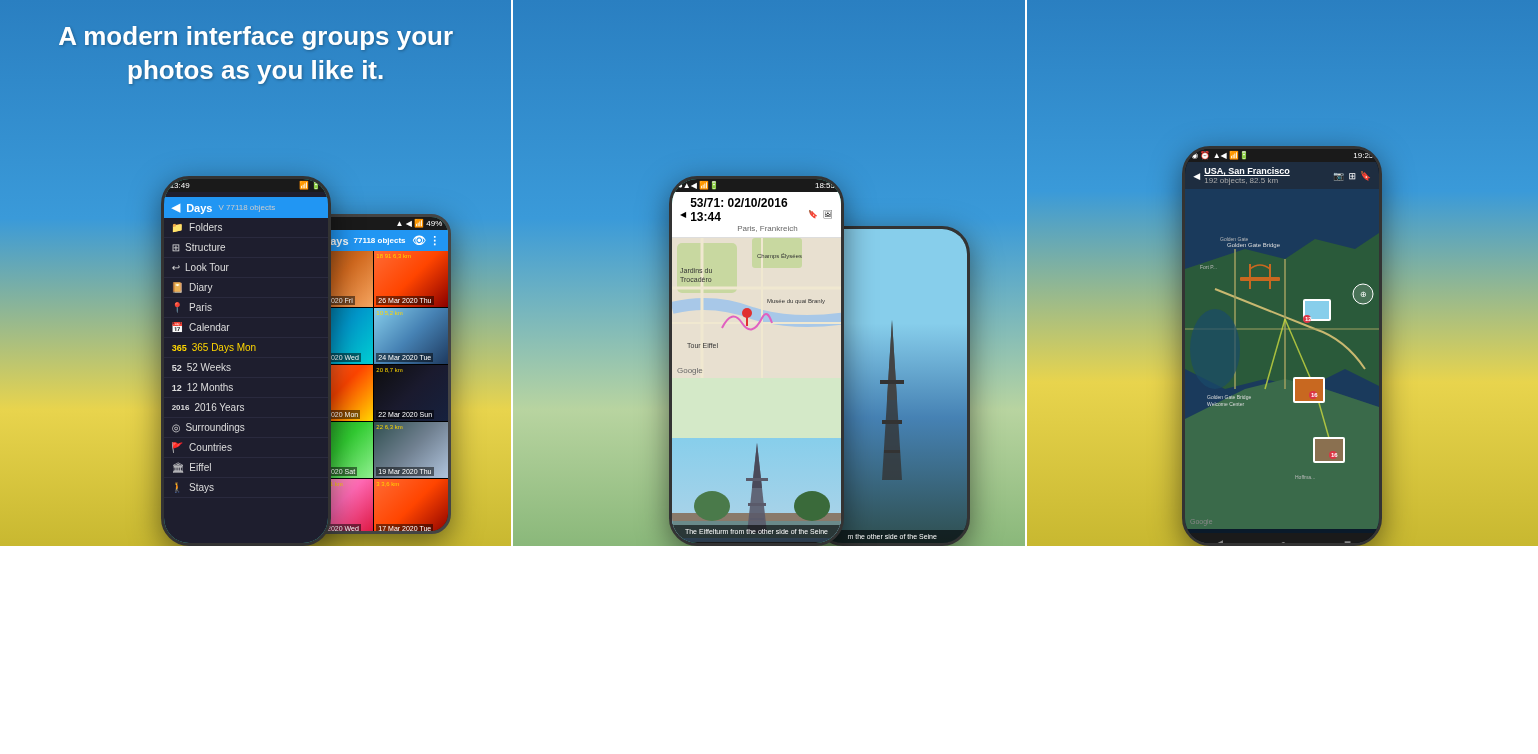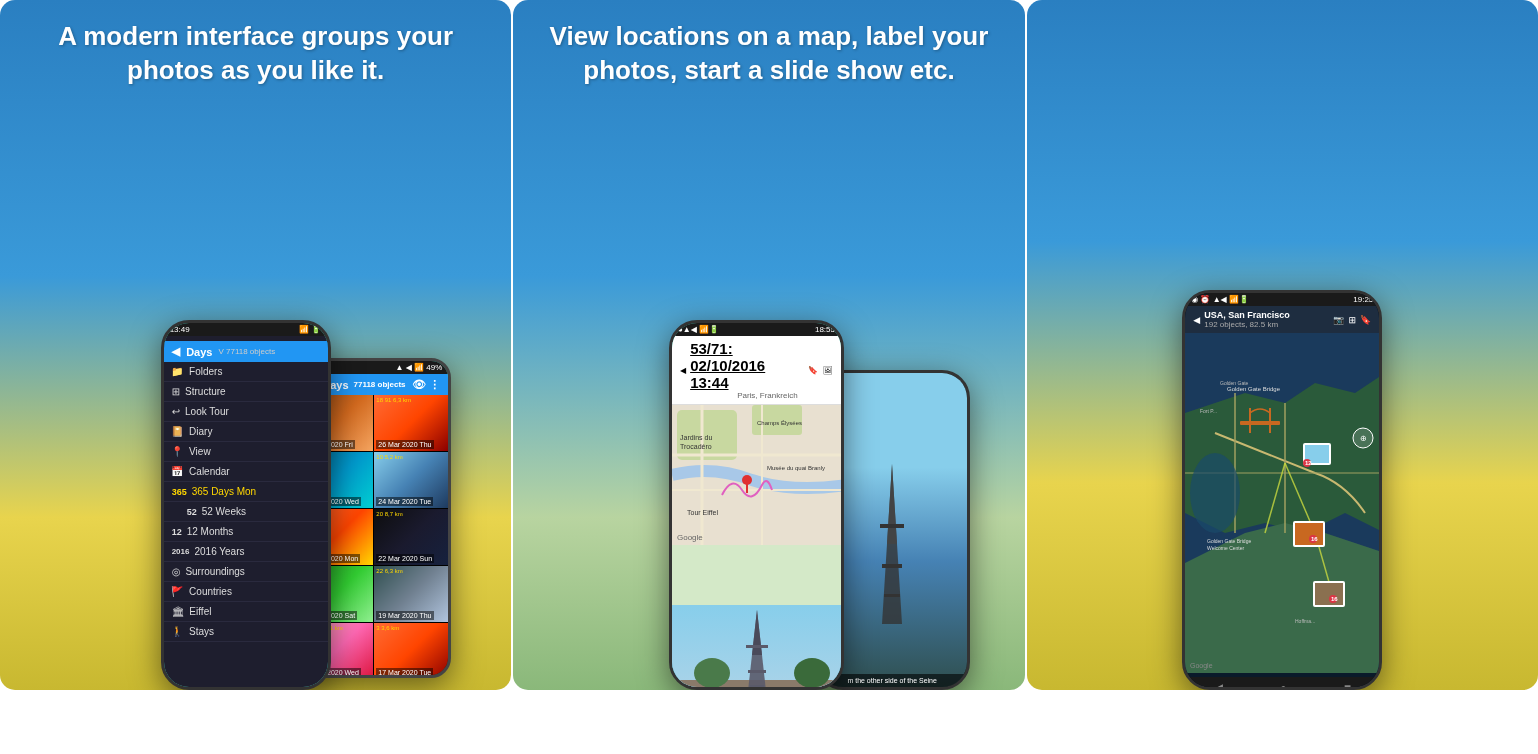--- a/index.html
+++ b/index.html
@@ -7,27 +7,26 @@
       width: 1538px;
       height: 754px;
       overflow: hidden;
       font-family: 'Arial', sans-serif;
       display: flex;
       flex-direction: row;
     }
 
     .panel {
       flex: 1;
-      height: 690px;
+      height: 546px;
       position: relative;
       overflow: hidden;
       display: flex;
       flex-direction: column;
       align-items: flex-end;
-      border-radius: 15px;
     }
 
     
     .panel-1 { background: linear-gradient(180deg, #2a7fc1 0%, #3a9ad9 40%, #e8d44d 75%, #c8b830 100%); }
     .panel-2 { background: linear-gradient(180deg, #2a7fc1 0%, #3a9ad9 40%, #b8d4a0 75%, #8ab87a 100%); }
     .panel-3 { background: linear-gradient(180deg, #2a7fc1 0%, #3a9ad9 35%, #e8d44d 70%, #c8b830 100%); }
 
     .panel-title {
       color: white;
       font-weight: bold;
@@ -325,32 +324,32 @@
           <div class="sidebar-item">
             <span>↩</span>
             <span>Look Tour</span>
           </div>
           <div class="sidebar-item">
             <span>📔</span>
             <span>Diary</span>
           </div>
           <div class="sidebar-item">
             <span>📍</span>
-            <span>View</span>
+            <span>Paris</span>
           </div>
           <div class="sidebar-item">
             <span>📅</span>
             <span>Calendar</span>
           </div>
           <div class="sidebar-item">
             <span style="color:#ffd700;font-size:9px;font-weight:bold;">365</span>
             <span style="color:#ffd700;">365 Days Mon</span>
           </div>
           <div class="sidebar-item">
-            <span style="color:#ddd;font-size:9px;font-weight:bold;margin-left:15px;">52</span>
+            <span style="color:#ddd;font-size:9px;font-weight:bold;">52</span>
             <span>52 Weeks</span>
           </div>
           <div class="sidebar-item">
             <span style="color:#ddd;font-size:9px;font-weight:bold;">12</span>
             <span>12 Months</span>
           </div>
           <div class="sidebar-item">
             <span style="color:#ddd;font-size:8px;font-weight:bold;">2016</span>
             <span>2016 Years</span>
           </div>
@@ -374,21 +373,20 @@
 
       </div>
     </div>
 
   </div>
 </div>
 
 <div class="panel-divider"></div>
 
 <div class="panel panel-2">
-  <div class="panel-title">View locations on a map, label your photos, start a slide show etc.</div>
 
   <div class="phone-container">
 
     <div class="phone" style="width:155px;height:320px;position:absolute;bottom:0;right:55px;z-index:1;">
       <div class="phone-screen" style="height:100%;background:linear-gradient(180deg,#87CEEB 30%,#4682B4 60%,#2F4F4F 100%);">
         <div style="position:absolute;bottom:0;left:0;right:0;background:rgba(0,0,0,0.6);color:white;font-size:7px;padding:3px 6px;text-align:center;">
           <span>m the other side of the Seine</span>
         </div>
 
         <svg viewBox="0 0 60 160" width="60" height="160" style="position:absolute;bottom:20%;left:50%;transform:translateX(-50%);">
@@ -403,21 +401,21 @@
 
     <div class="phone" style="width:175px;height:370px;z-index:3;margin-right:25px;">
       <div class="phone-screen" style="height:100%;">
         <div class="status-bar">
           <span>●▲◀ 📶🔋</span>
           <span>18:55</span>
         </div>
         <div class="map-header">
           <span>◀</span>
           <div style="flex:1;">
-            <div style="font-weight:bold;font-size:15px;text-decoration:underline;">53/71: 02/10/2016 13:44</div>
+            <div style="font-weight:bold;font-size:12px;">53/71: 02/10/2016 13:44</div>
             <div style="font-size:8px;color:#666;margin-left:47px;">Paris, Frankreich</div>
           </div>
           <span>🔖</span>
           <span>🖼</span>
         </div>
 
         <div class="map-area">
           
           <svg viewBox="0 0 175 140" width="175" height="140">
 
@@ -497,21 +495,21 @@
 
     <div class="phone" style="width:200px;height:400px;z-index:2;">
       <div class="phone-screen" style="height:100%;background:#0a1a2a;">
         <div class="status-bar">
           <span>◉ ⏰ ▲◀ 📶🔋</span>
           <span>19:25</span>
         </div>
         <div class="worldmap-header">
           <span>◀</span>
           <div style="flex:1;">
-            <div style="font-weight:bold;font-size:9px;color:white;">USA, San Francisco</div>
+            <div style="font-weight:bold;font-size:9px;color:white;text-decoration:underline;">USA, San Francisco</div>
             <div style="font-size:8px;color:#aaa;">192 objects, 82.5 km</div>
           </div>
           <span>📷</span>
           <span>⊞</span>
           <span>🔖</span>
         </div>
 
         <div style="flex:1;position:relative;overflow:hidden;">
           <svg viewBox="0 0 200 340" width="200" height="340">
 

